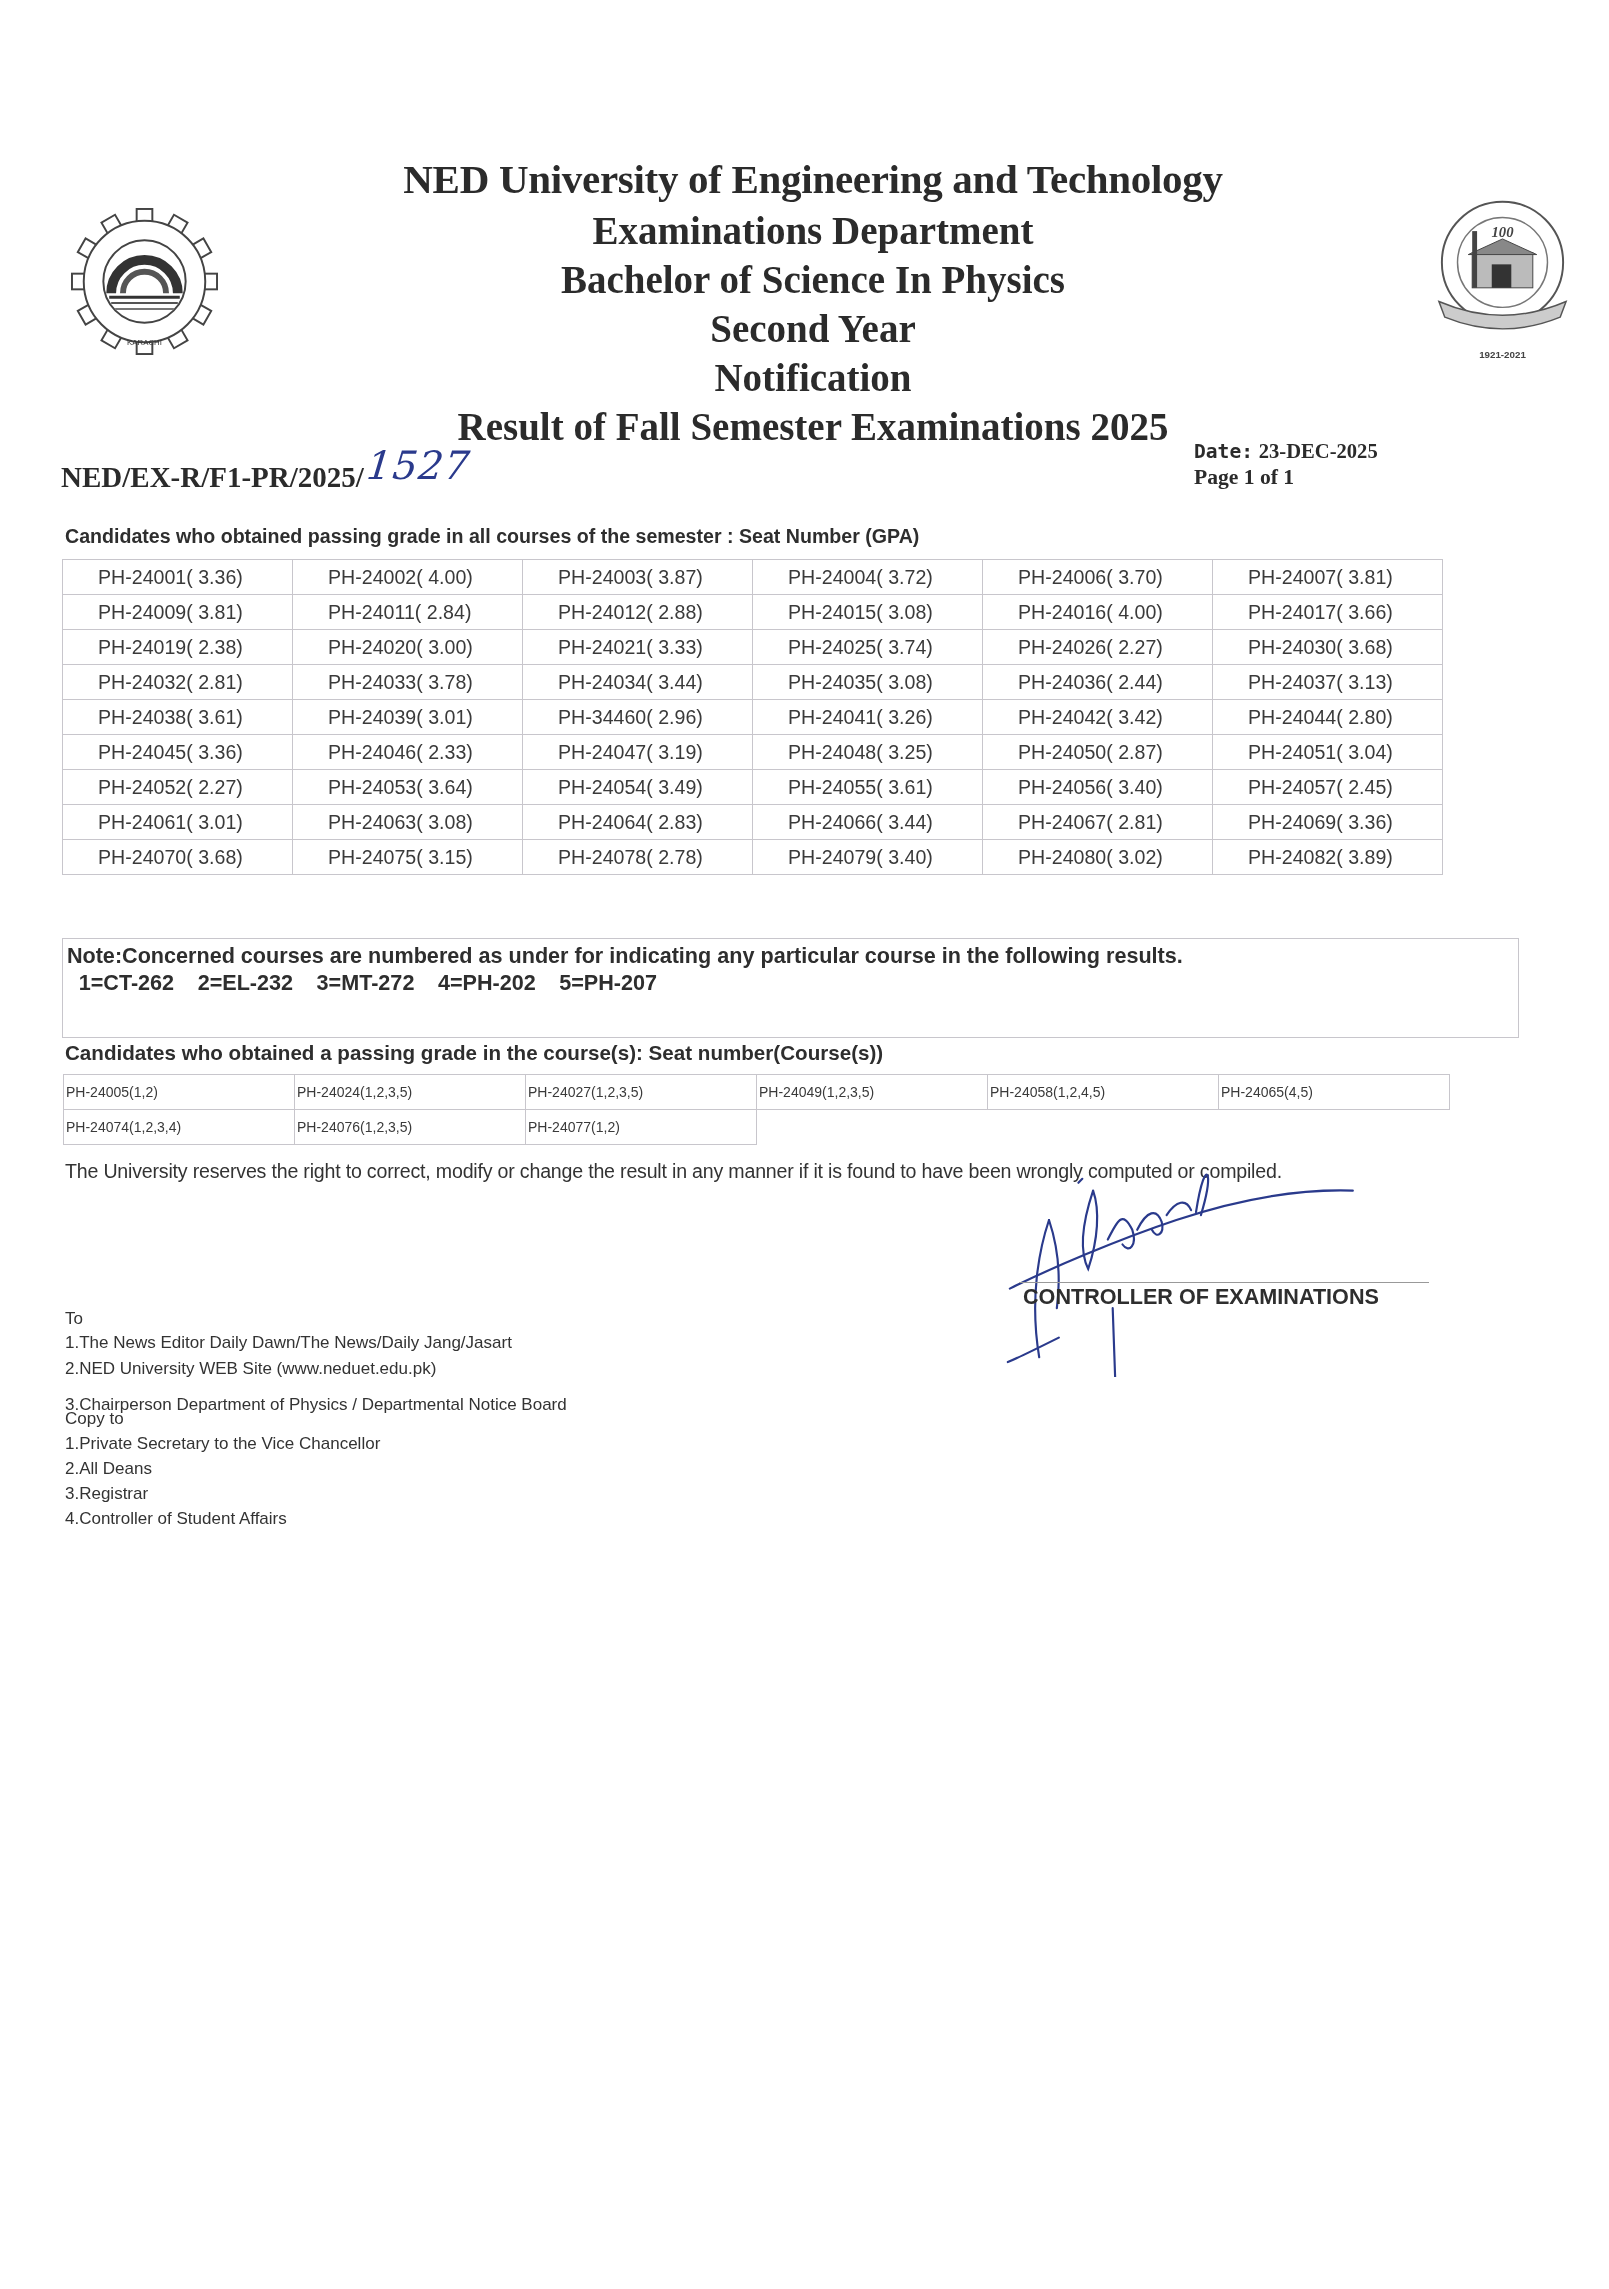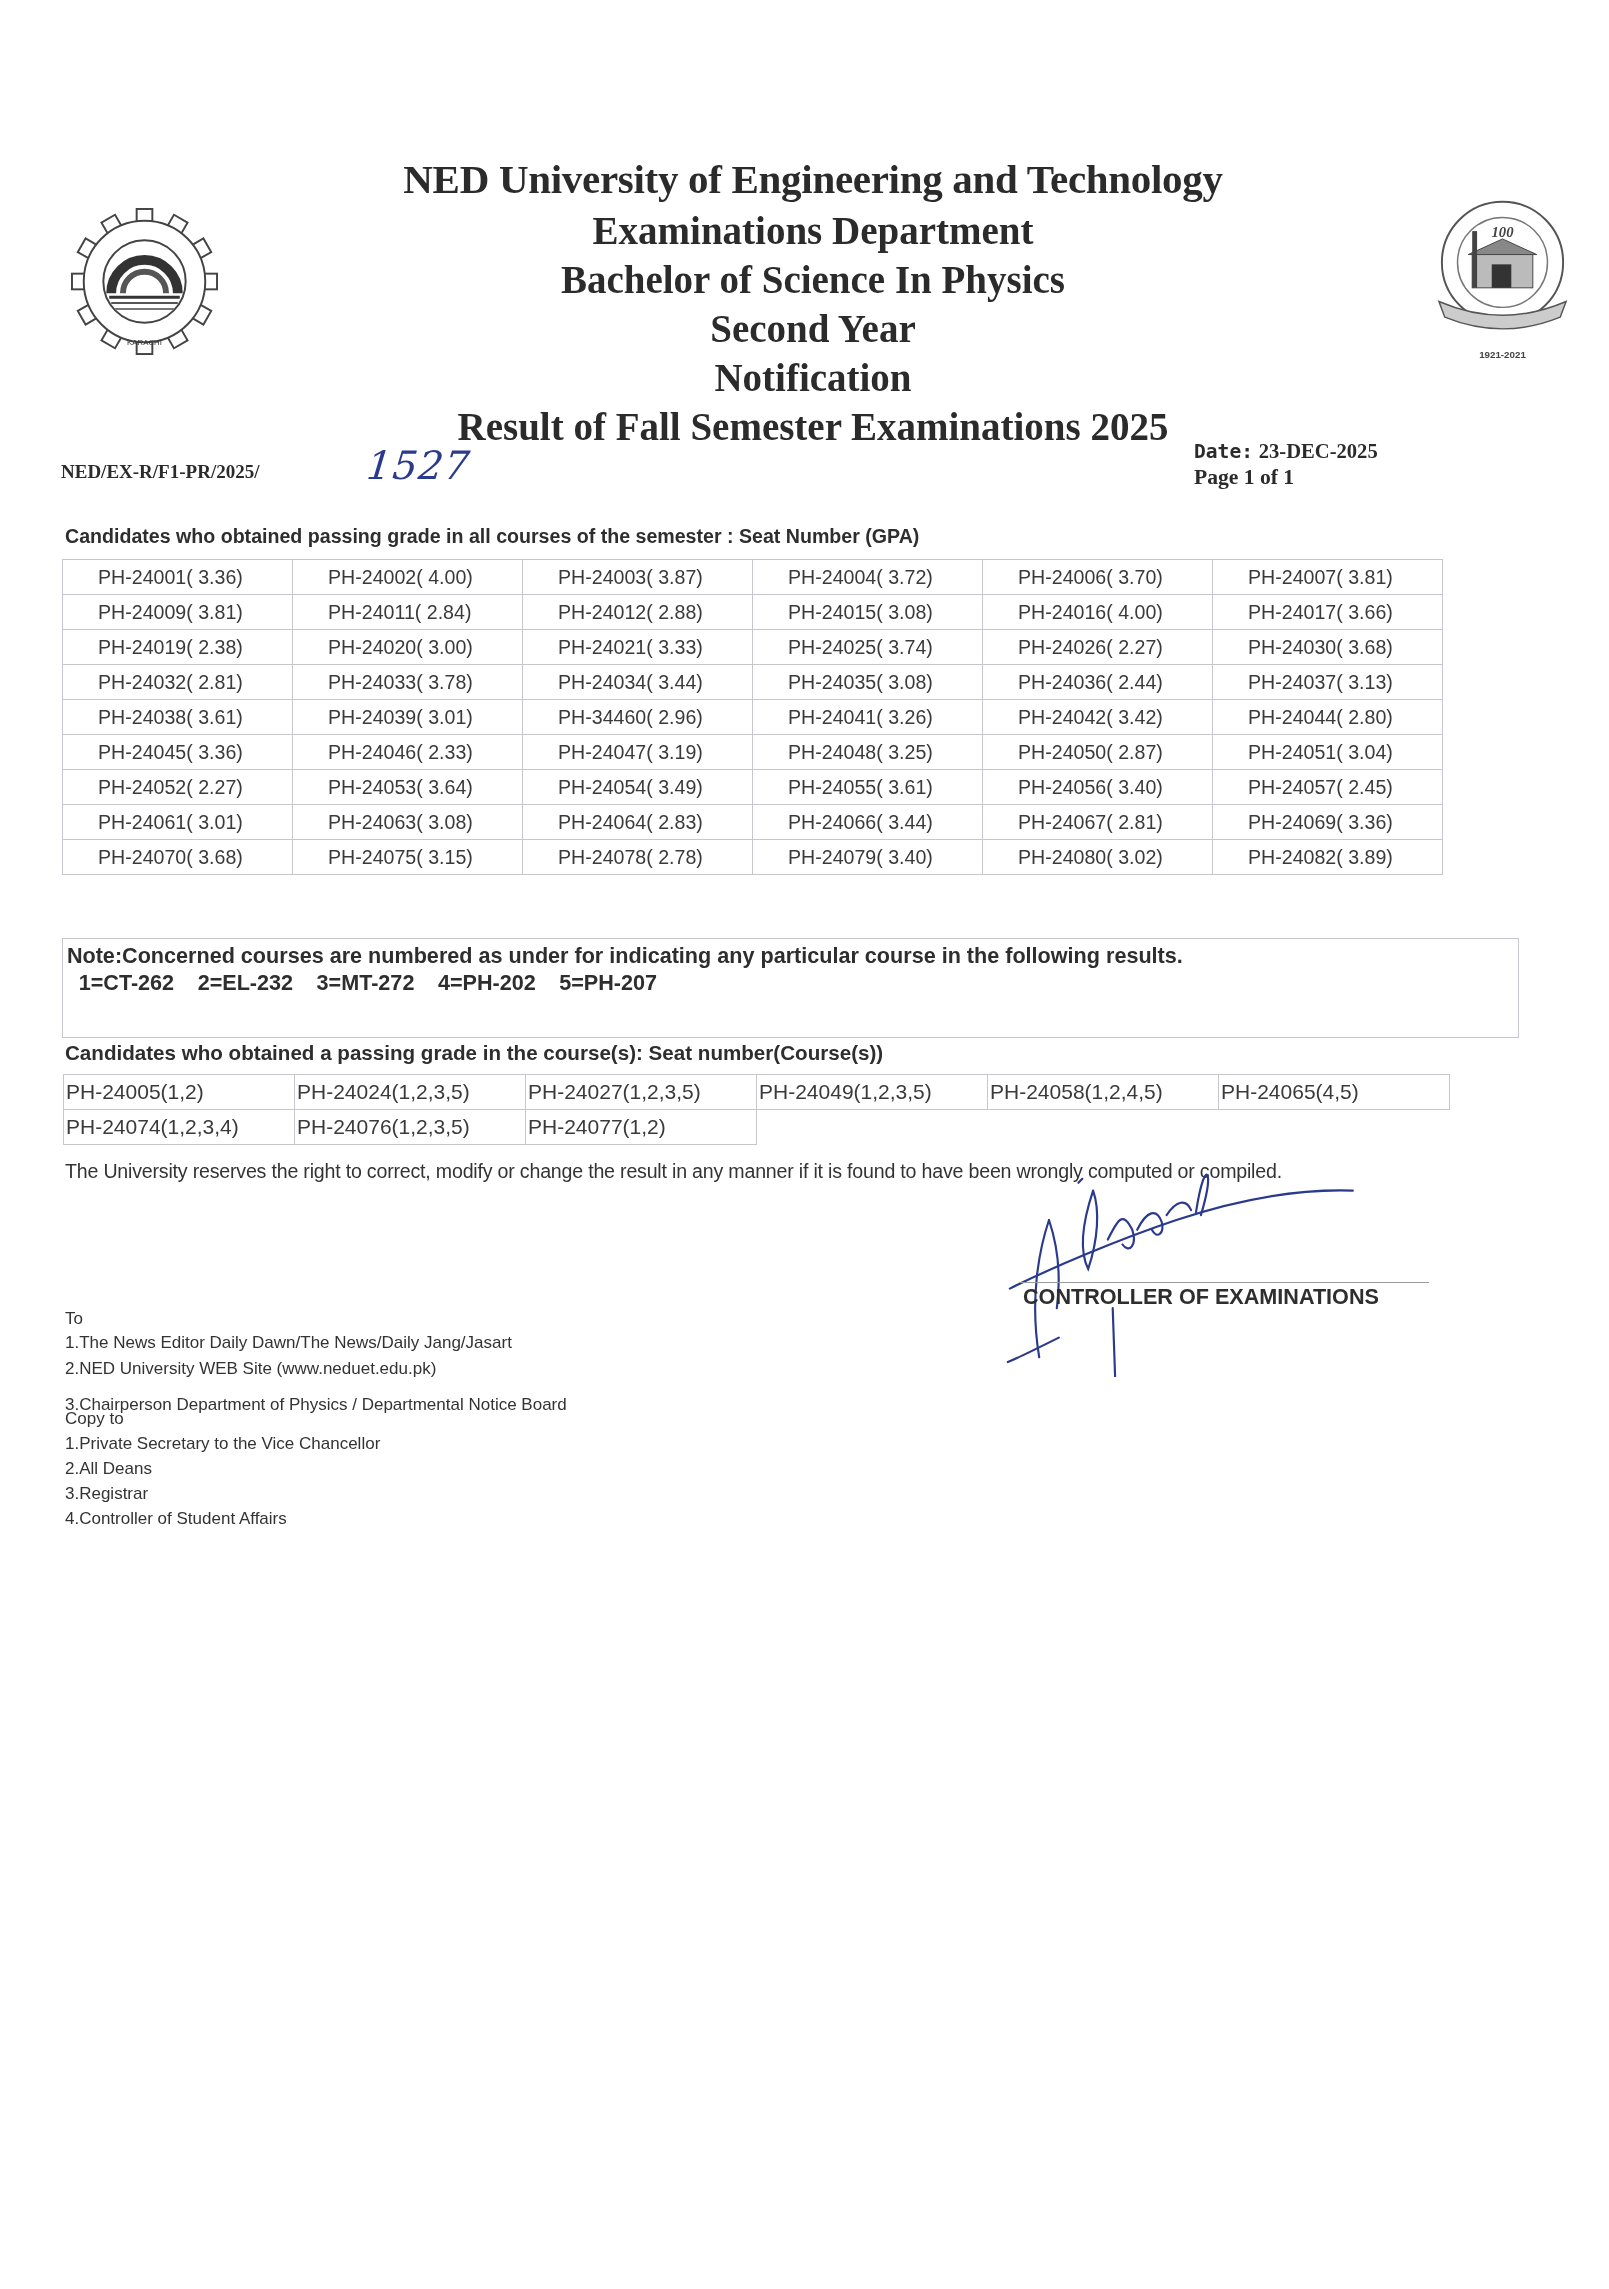--- a/index.html
+++ b/index.html
@@ -1,34 +1,34 @@
 <!DOCTYPE html>
 <html><head>
   <meta charset="utf-8">
   <style>
     html, body { margin: 0; padding: 0; background: #ffffff; }
     body { width: 1609px; height: 2290px; position: relative; overflow: hidden; color: #333; font-family: "Liberation Sans", sans-serif; }
     .t1 { position: absolute; left: 372px; top: 155px; width: 882px; text-align: center; font-family: "Liberation Serif", serif; font-weight: bold; font-size: 41px; color: #2b2b2b; letter-spacing: -0.3px; }
     .t2 { position: absolute; left: 372px; width: 882px; text-align: center; font-family: "Liberation Serif", serif; font-weight: bold; font-size: 39px; color: #2b2b2b; }
-    .ref { position: absolute; left: 61px; top: 461px; font-family: "Liberation Serif", serif; font-weight: bold; font-size: 19px; color: #2b2b2b; }
+    .ref { position: absolute; left: 61px; top: 461px; font-family: "Liberation Serif", serif; font-weight: bold; font-size: 29px; color: #2b2b2b; }
     .ref-hand { position: absolute; left: 367px; top: 443px; font-family: "DejaVu Serif", serif; font-style: italic; font-size: 39px; color: #2a3a8c; letter-spacing: 1px; transform: skewX(-6deg); }
     .date { position: absolute; left: 1194px; top: 439px; font-weight: bold; font-size: 20.6px; color: #2b2b2b; }
     .date .lbl { font-family: "DejaVu Sans Mono", monospace; font-size: 19.6px; }
     .date .val { font-family: "Liberation Serif", serif; }
     .page { position: absolute; left: 1194px; top: 465px; font-family: "Liberation Serif", serif; font-weight: bold; font-size: 21.6px; color: #2b2b2b; }
     .sec-head { position: absolute; left: 65px; font-weight: bold; font-size: 19.6px; color: #2e2e2e; }
     table.gpa { position: absolute; left: 62px; top: 559px; border-collapse: collapse; }
     table.gpa td { width: 230px; height: 35px; border: 1.5px solid #c8c6cc; font-size: 19.6px; color: #3a3a3a; padding: 0 0 0 35px; box-sizing: border-box; vertical-align: middle; }
     table.gpa td.empty { border: none; }
     .note-box { position: absolute; left: 62px; top: 938px; width: 1457px; height: 100px; border: 1.5px solid #c8c6cc; box-sizing: border-box; }
     .note-title { position: absolute; left: 3.9px; top: 3.9px; font-weight: bold; font-size: 21.6px; color: #2e2e2e; }
     .note-courses { position: absolute; left: 15.7px; top: 31px; font-weight: bold; font-size: 21.6px; color: #2e2e2e; word-spacing: 2px; }
     .note-courses span { margin-right: 23.5px; }
     table.crs { position: absolute; left: 63px; top: 1074px; border-collapse: collapse; }
-    table.crs td { width: 231px; height: 35px; border: 1.5px solid #c8c6cc; font-size: 21px; color: #3a3a3a; padding: 0 0 0 2px; box-sizing: border-box; vertical-align: middle; }
+    table.crs td { width: 231px; height: 35px; border: 1.5px solid #c8c6cc; font-size: 14px; color: #3a3a3a; padding: 0 0 0 2px; box-sizing: border-box; vertical-align: middle; }
     table.crs td.empty { border: none; }
     .disclaimer { position: absolute; left: 65px; top: 1160px; font-size: 19.6px; color: #333; letter-spacing: -0.2px; }
     .sig-line { position: absolute; left: 1019px; top: 1282px; width: 410px; border-top: 1.5px solid #999; }
     .controller { position: absolute; left: 1023px; top: 1284px; font-weight: bold; font-size: 21.6px; color: #2e2e2e; }
     .signature { position: absolute; left: 1000px; top: 1161px; width: 392px; height: 216px; }
     .dist { position: absolute; left: 65px; font-size: 17px; color: #333; line-height: 24.5px; }
     .logo { position: absolute; }
   </style>
 </head>
 <body>

